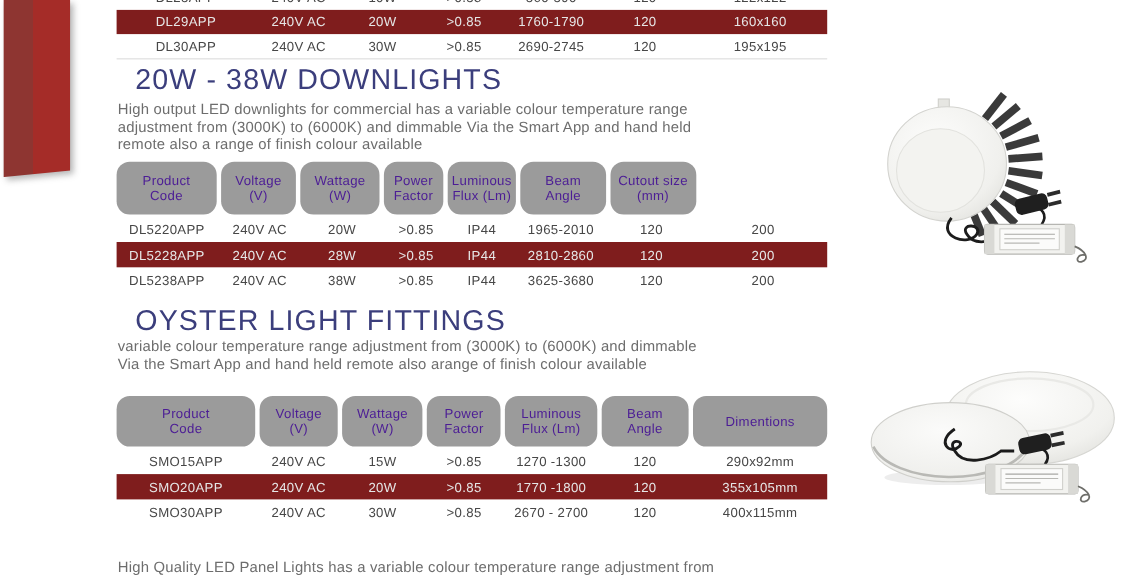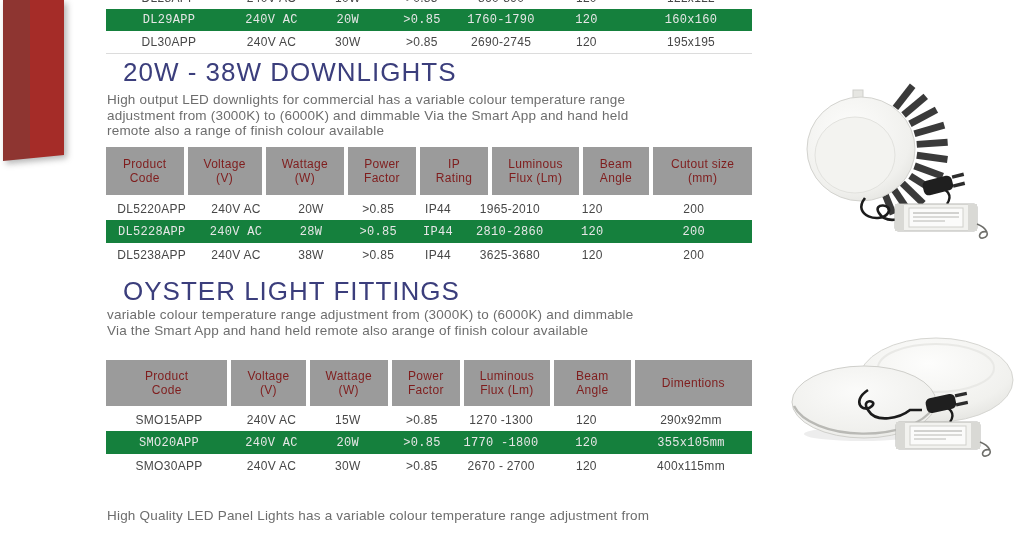--- a/index.html
+++ b/index.html
@@ -16,28 +16,28 @@
   
   .sec-h{position:absolute; left:123px; color:#3b3e7c; font-size:26px;
     letter-spacing:1px; font-weight:400; white-space:nowrap;}
   .sec-p{position:absolute; left:107px; width:668px; color:#6d6d6d;
     font-size:13.5px; line-height:15.6px; letter-spacing:.2px;}
   
   .tbl{position:absolute; left:106px; width:646px;}
   .grid{display:grid; column-gap:4px;}
   .t7{grid-template-columns:124fr 70fr 72fr 66fr 82fr 78fr 120fr;}
   .t8{grid-template-columns:91fr 69fr 72fr 54fr 57fr 78fr 78fr 116fr;}
-  .hdr .cell{background:#9b9b9b; color:#7f1d1d; font-size:12px; line-height:14px;
+  .hdr .cell{background:#9b9b9b; color:#4c1d95; font-size:12px; line-height:14px;
     letter-spacing:.3px; display:flex; align-items:center; justify-content:center;
-    text-align:center; white-space:pre-line; padding:0 16px; box-sizing:border-box;}
+    text-align:center; white-space:pre-line; padding:0 4px; box-sizing:border-box;border-radius:12px;}
   .hdr{margin-bottom:2px;}
   .hdr.h48 .cell{height:48px;} .hdr.h46 .cell{height:46px;}
   .row{height:23px; align-items:center; text-align:center; font-size:12px;
     color:#474747; letter-spacing:.3px;}
-  .row.hl{background:#15803d; color:#e6e6e6;font-family:Liberation Mono, monospace;}
+  .row.hl{background:#7f1d1d; color:#e6e6e6;}
   #top-table{top:-13px;}
   #top-table .row{height:22px;}
   #top-table{border-bottom:1px solid #dcdcdc;}
   .photo{position:absolute;}
 </style>
 </head>
 <body>
 
 <div id="page">
 
@@ -85,22 +85,20 @@
   <div class="tbl" style="top:147px">
     <div class="grid t8 hdr h48">
       <div class="cell">Product
 Code</div>
       <div class="cell">Voltage
 (V)</div>
       <div class="cell">Wattage
 (W)</div>
       <div class="cell">Power
 Factor</div>
-      <div class="cell">IP
-Rating</div>
       <div class="cell">Luminous
 Flux (Lm)</div>
       <div class="cell">Beam
 Angle</div>
       <div class="cell">Cutout size
 (mm)</div>
     </div>
     <div class="grid t8 row">
       <div>DL5220APP</div>
       <div>240V AC</div>

